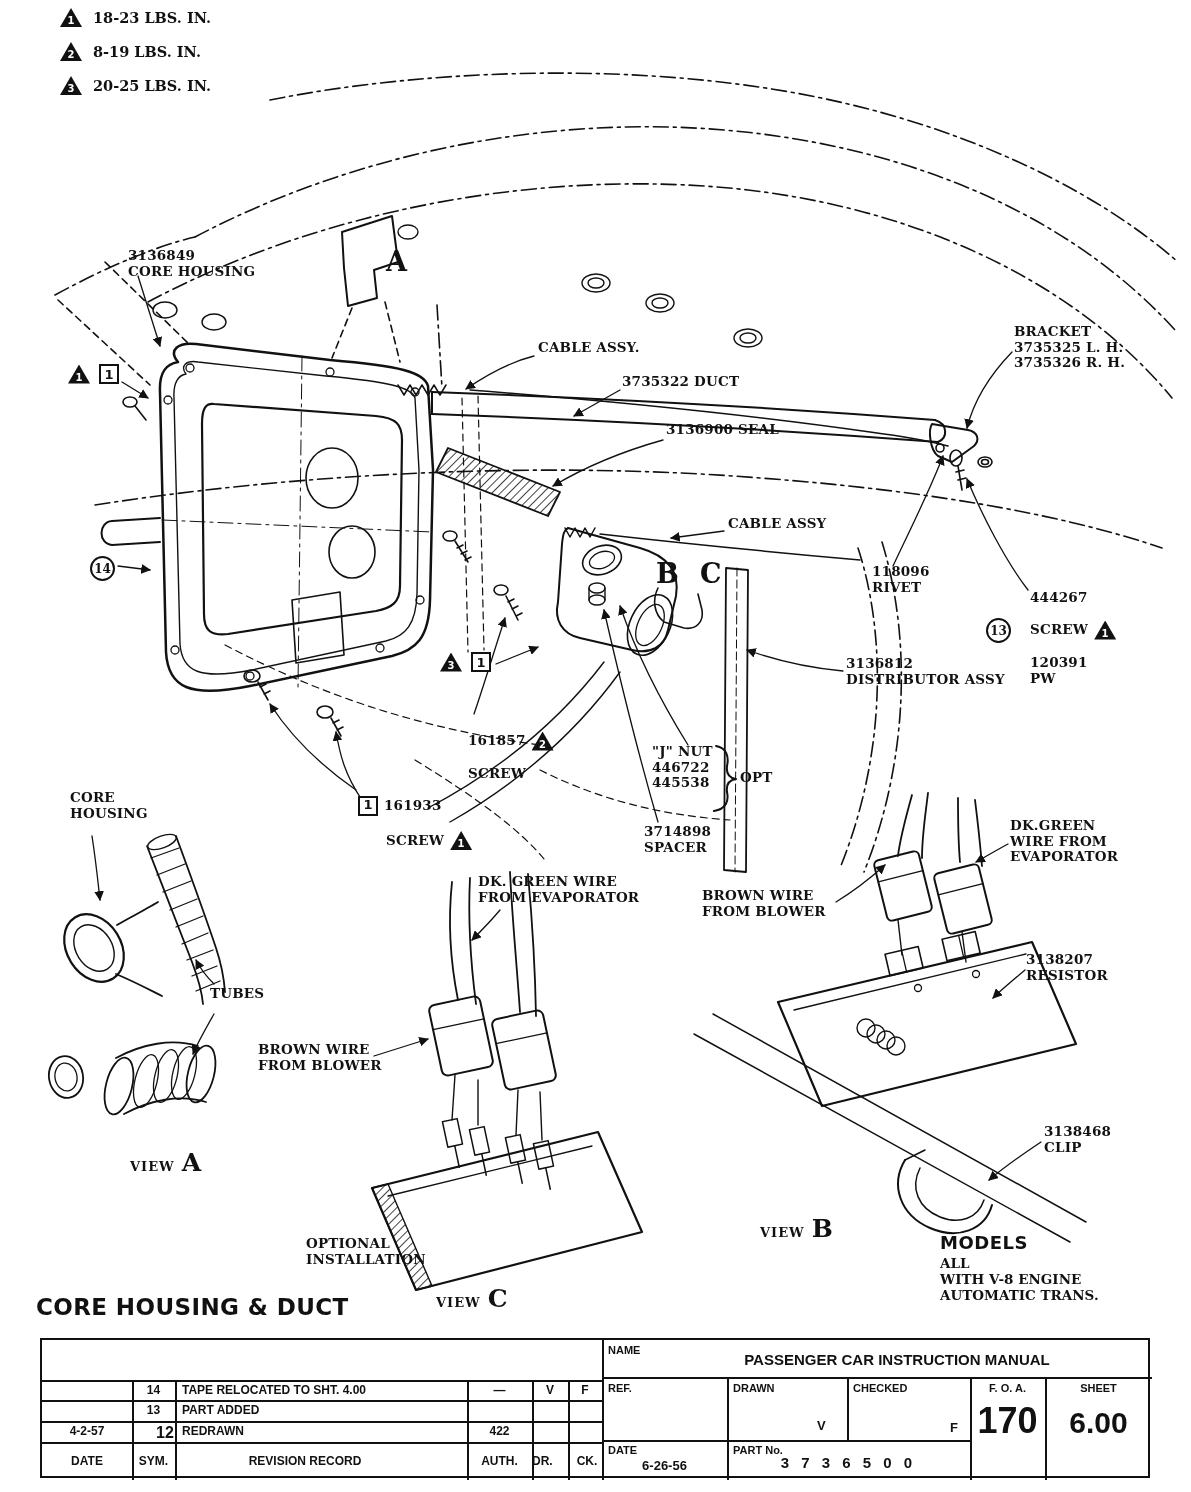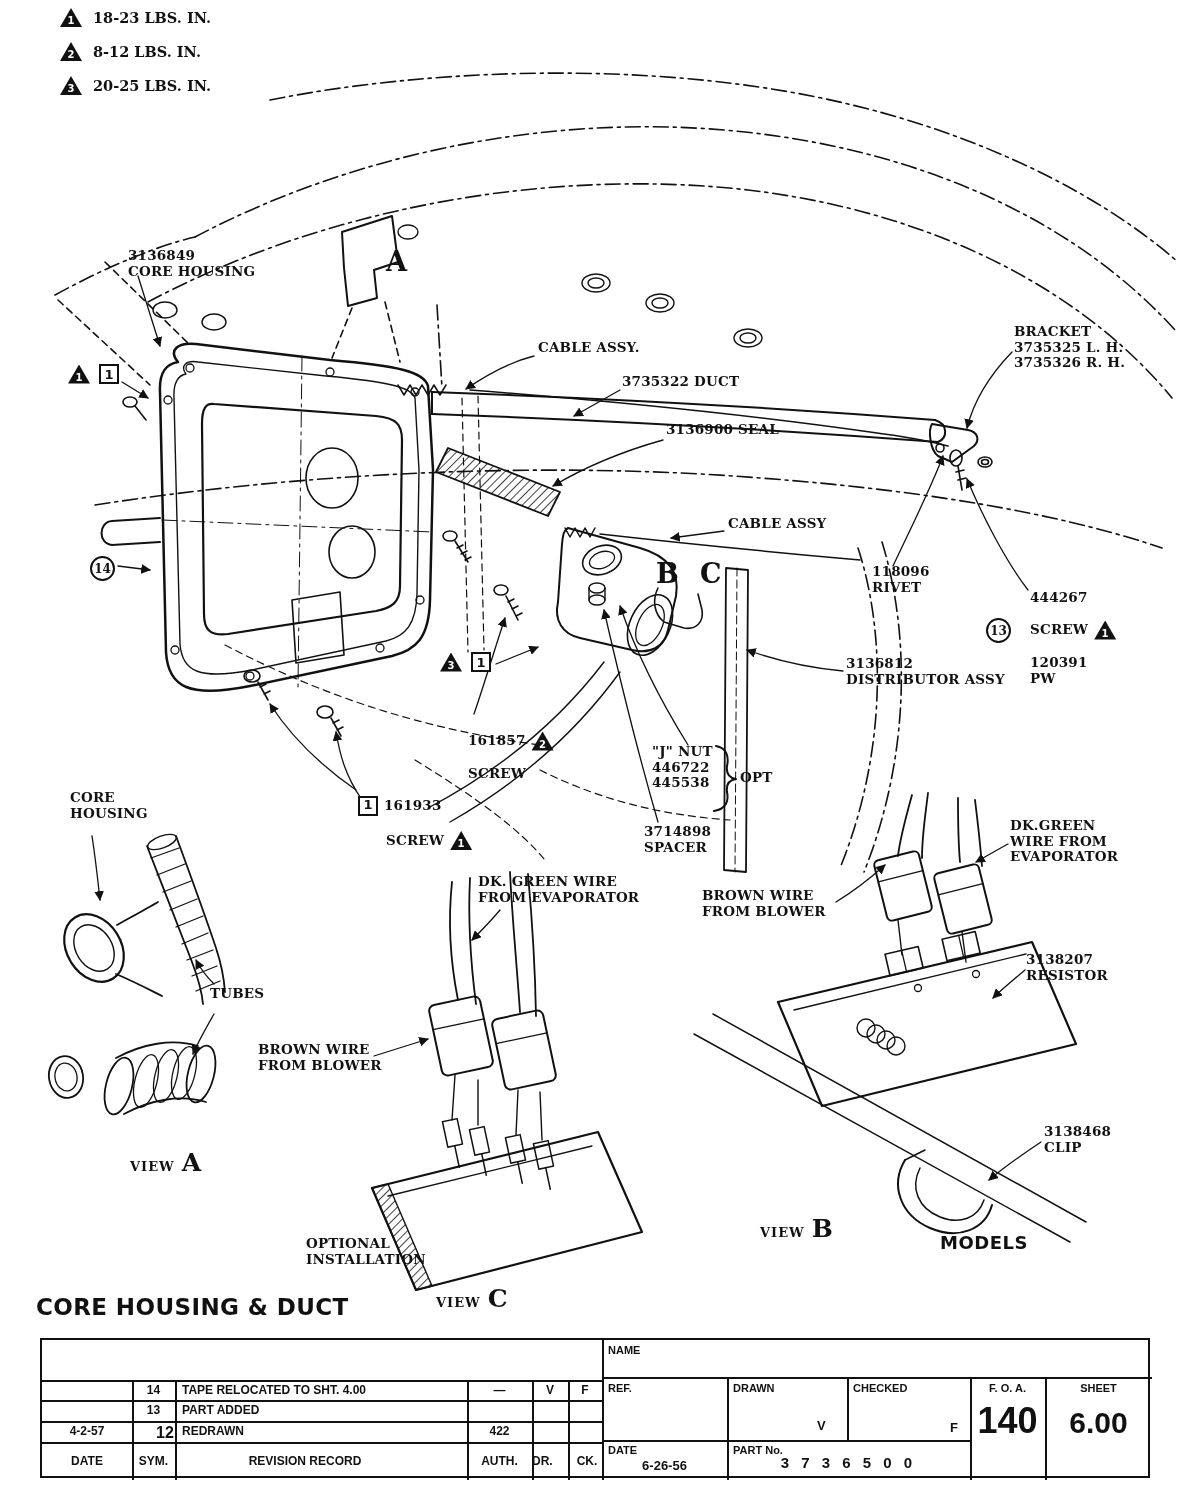--- a/index.html
+++ b/index.html
@@ -293,21 +293,21 @@
   <div class="torque" style="left:60px; top:8px;">
     <span class="tri">
         <span>1</span>
       </span>
     <span>18-23 LBS. IN.</span>
   </div>
   <div class="torque" style="left:60px; top:42px;">
     <span class="tri">
         <span>2</span>
       </span>
-    <span>8-12 LBS. IN.</span>
+    <span>8-19 LBS. IN.</span>
   </div>
   <div class="torque" style="left:60px; top:76px;">
     <span class="tri">
         <span>3</span>
       </span>
     <span>20-25 LBS. IN.</span>
   </div>
 
   <div class="lbl" style="left:128px; top:248px;">3136849
 CORE HOUSING</div>
@@ -420,20 +420,23 @@
 FROM BLOWER</div>
   <div class="lbl" style="left:1026px; top:952px;">3138207
 RESISTOR</div>
   <div class="lbl" style="left:1044px; top:1124px;">3138468
 CLIP</div>
   <div class="viewcap" style="left:760px; top:1214px;">
     <span class="vw">VIEW</span><span class="vl">B</span>
   </div>
   <div class="models" style="position:absolute; left:940px; top:1232px; width:220px; z-index:3;">
     <div class="mt">MODELS</div>
+    <div class="ml" style="white-space:pre-line;">ALL
+WITH V-8 ENGINE
+AUTOMATIC TRANS.</div>
   </div>
 
   <div class="dwg-title">CORE HOUSING &amp; DUCT</div>
 
   <div class="tblock">
 
     <div class="tb-line" style="left:560px; top:0; width:2px; height:140px;"></div>
     <div class="tb-line" style="left:0; top:40px; width:562px; height:2px;"></div>
     <div class="tb-line" style="left:0; top:60px; width:562px; height:1.5px;"></div>
     <div class="tb-line" style="left:0; top:81px; width:562px; height:1.5px;"></div>
@@ -465,29 +468,30 @@
     <div class="tb-text ctr" style="left:425px; top:84px; width:65px; font-size:12px;">422</div>
 
     <div class="tb-text ctr" style="left:0; top:114px; width:90px; font-size:12px;">DATE</div>
     <div class="tb-text ctr" style="left:90px; top:114px; width:43px; font-size:12px;">SYM.</div>
     <div class="tb-text ctr" style="left:133px; top:114px; width:260px; font-size:12px;">REVISION RECORD</div>
     <div class="tb-text ctr" style="left:425px; top:114px; width:65px; font-size:12px;">AUTH.</div>
     <div class="tb-text ctr" style="left:490px; top:114px; width:15px; font-size:12px;">DR.</div>
     <div class="tb-text ctr" style="left:526px; top:114px; width:38px; font-size:12px;text-align:center;">CK.</div>
 
     <div class="tb-text small" style="left:566px; top:4px;">NAME</div>
+    <div class="tb-text ctr" style="left:600px; top:11px; width:510px; font-size:15px;">PASSENGER CAR INSTRUCTION MANUAL</div>
 
     <div class="tb-text small" style="left:566px; top:42px;">REF.</div>
     <div class="tb-text small" style="left:691px; top:42px;">DRAWN</div>
     <div class="tb-text" style="left:775px; top:78px; font-size:13px;">V</div>
     <div class="tb-text small" style="left:811px; top:42px;">CHECKED</div>
     <div class="tb-text" style="left:908px; top:80px; font-size:13px;">F</div>
 
     <div class="tb-text ctr small" style="left:928px; top:42px; width:75px;">F. O. A.</div>
-    <div class="tb-text ctr" style="left:928px; top:60px; width:75px; font-size:36px;">140</div>
+    <div class="tb-text ctr" style="left:928px; top:60px; width:75px; font-size:36px;">170</div>
     <div class="tb-text ctr small" style="left:1003px; top:42px; width:107px;">SHEET</div>
     <div class="tb-text ctr" style="left:1003px; top:66px; width:107px; font-size:30px;">6.00</div>
 
     <div class="tb-text small" style="left:566px; top:104px;">DATE</div>
     <div class="tb-text ctr" style="left:560px; top:118px; width:125px; font-size:13px;">6-26-56</div>
     <div class="tb-text small" style="left:691px; top:104px;">PART No.</div>
     <div class="tb-text ctr" style="left:685px; top:114px; width:243px; font-size:15px; letter-spacing:4px;">3 7 3 6 5 0 0</div>
   </div>
 
 </div>

